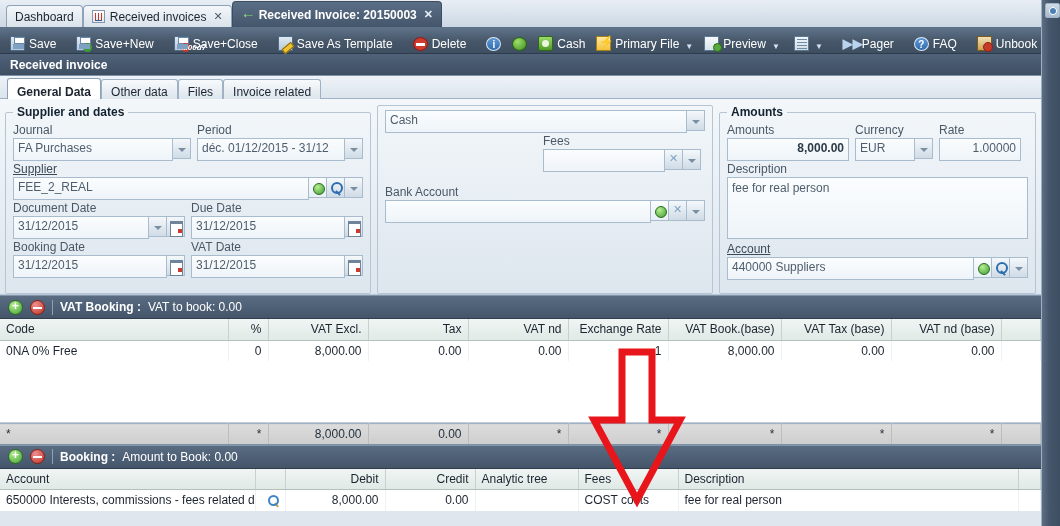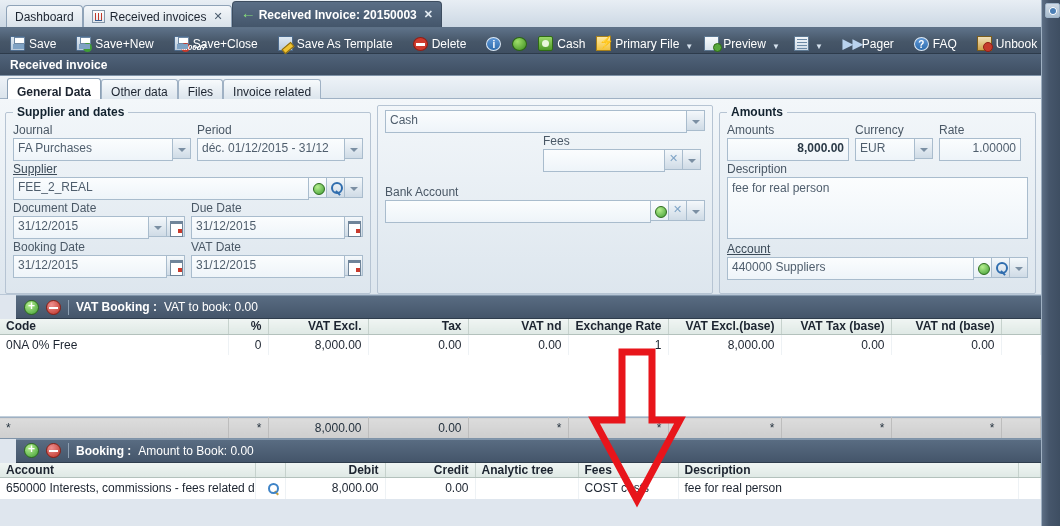--- a/index.html
+++ b/index.html
@@ -220,37 +220,37 @@
     background: linear-gradient(#fbfdfe,#eef4f9);
     font-size: 12px; color: #4f5e6d; padding: 3px 4px; margin-bottom: 3px;
   }
 
   
   .secbar {
     height: 24px; display: flex; align-items: center; gap: 7px;
     padding: 0 8px;
     background: linear-gradient(#596c82,#44556a);
     color: #ffffff; font-size: 12px; font-weight: bold;
-    border-top: 1px solid #8296ab; border-bottom: 1px solid #2f3d4d; margin-left: 16px;
+    border-top: 1px solid #8296ab; border-bottom: 1px solid #2f3d4d;
   }
   .secbar .vline { width: 1px; height: 15px; background: #8ea0b3; }
   .circ { width: 15px; height: 15px; border-radius: 50%; position: relative; flex: 0 0 15px; }
   .circ-add { background: radial-gradient(circle at 35% 30%,#b6ef8f,#3f9d35); border: 1px solid #2c6b1c; }
   .circ-add:after { content: "+"; position: absolute; left: 3px; top: -2px; color: #fff; font-size: 12px; font-weight: bold; }
   .circ-del { background: radial-gradient(circle at 35% 30%,#ef8f8f,#bc3226); border: 1px solid #8a1e14; }
   .circ-del:after { content: ""; position: absolute; left: 2px; top: 6px; width: 9px; height: 2px; background: #fff; }
   .secbar .secnorm { font-weight: normal; }
 
   
   .grid { width: 100%; border-collapse: collapse; table-layout: fixed; }
   .grid th {
     background: linear-gradient(#f0f5f3,#dfe9e5);
     border-right: 1px solid #c6d2cd; border-bottom: 1px solid #b3c1bc;
-    font-weight: bold; font-size: 12px; color: #1c2430;
-    height: 15px; padding: 0 6px; text-align: right; white-space: nowrap;
+    font-weight: normal; font-size: 12px; color: #1c2430;
+    height: 21px; padding: 0 6px; text-align: right; white-space: nowrap;
   }
   .grid th.l, .grid td.l { text-align: left; }
   .grid td {
     height: 21px; padding: 0 6px; font-size: 12px; color: #1c2430;
     background: #ffffff; border-right: 1px solid #eef2f5; text-align: right;
     white-space: nowrap; overflow: hidden;
   }
   .gridbody-vat { background: #ffffff; height: 62px; border-bottom: 1px solid #c2cfdb; }
   .footrow td {
     background: linear-gradient(#dcdcdc,#cecece); color: #1f2d3a;
@@ -537,21 +537,21 @@
           <col>
         </colgroup>
         <thead>
           <tr>
             <th class="l">Code</th>
             <th>%</th>
             <th>VAT Excl.</th>
             <th>Tax</th>
             <th>VAT nd</th>
             <th>Exchange Rate</th>
-            <th>VAT Excl.(base)</th>
+            <th>VAT Book.(base)</th>
             <th>VAT Tax (base)</th>
             <th>VAT nd (base)</th>
             <th></th>
           </tr>
         </thead>
         <tbody>
           <tr>
             <td class="l">0NA 0% Free</td>
             <td>0</td>
             <td>8,000.00</td>

